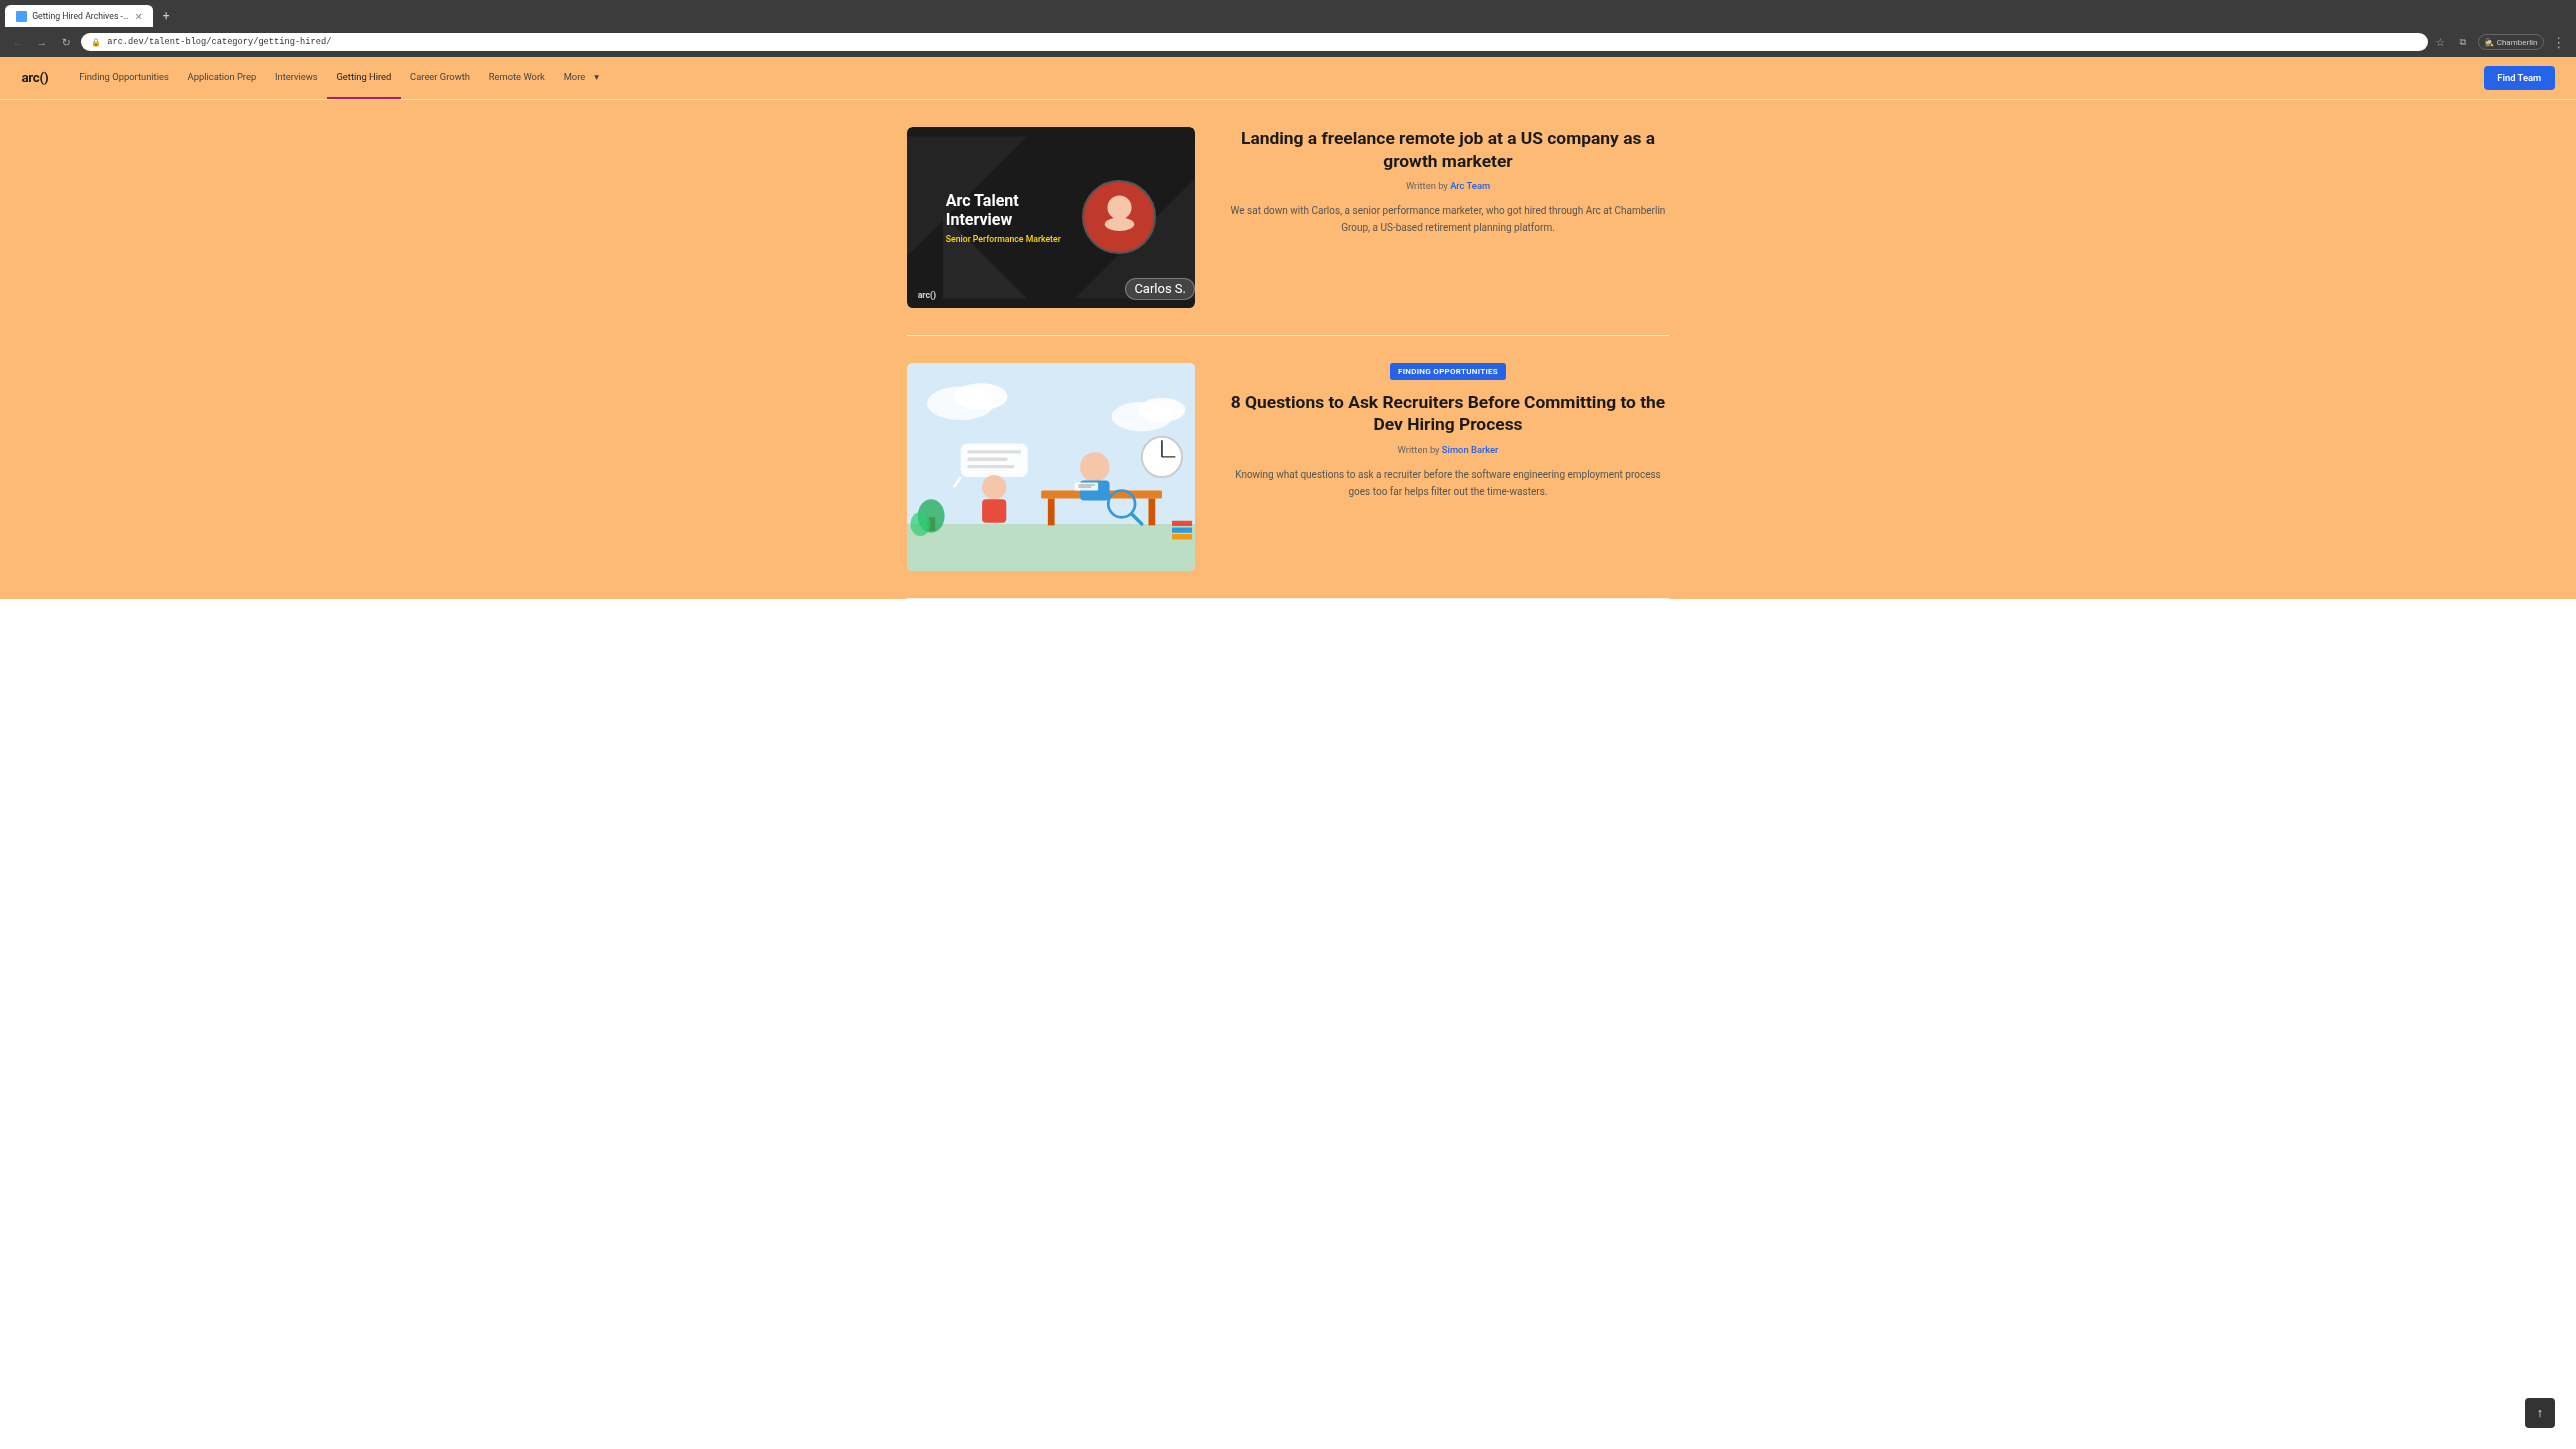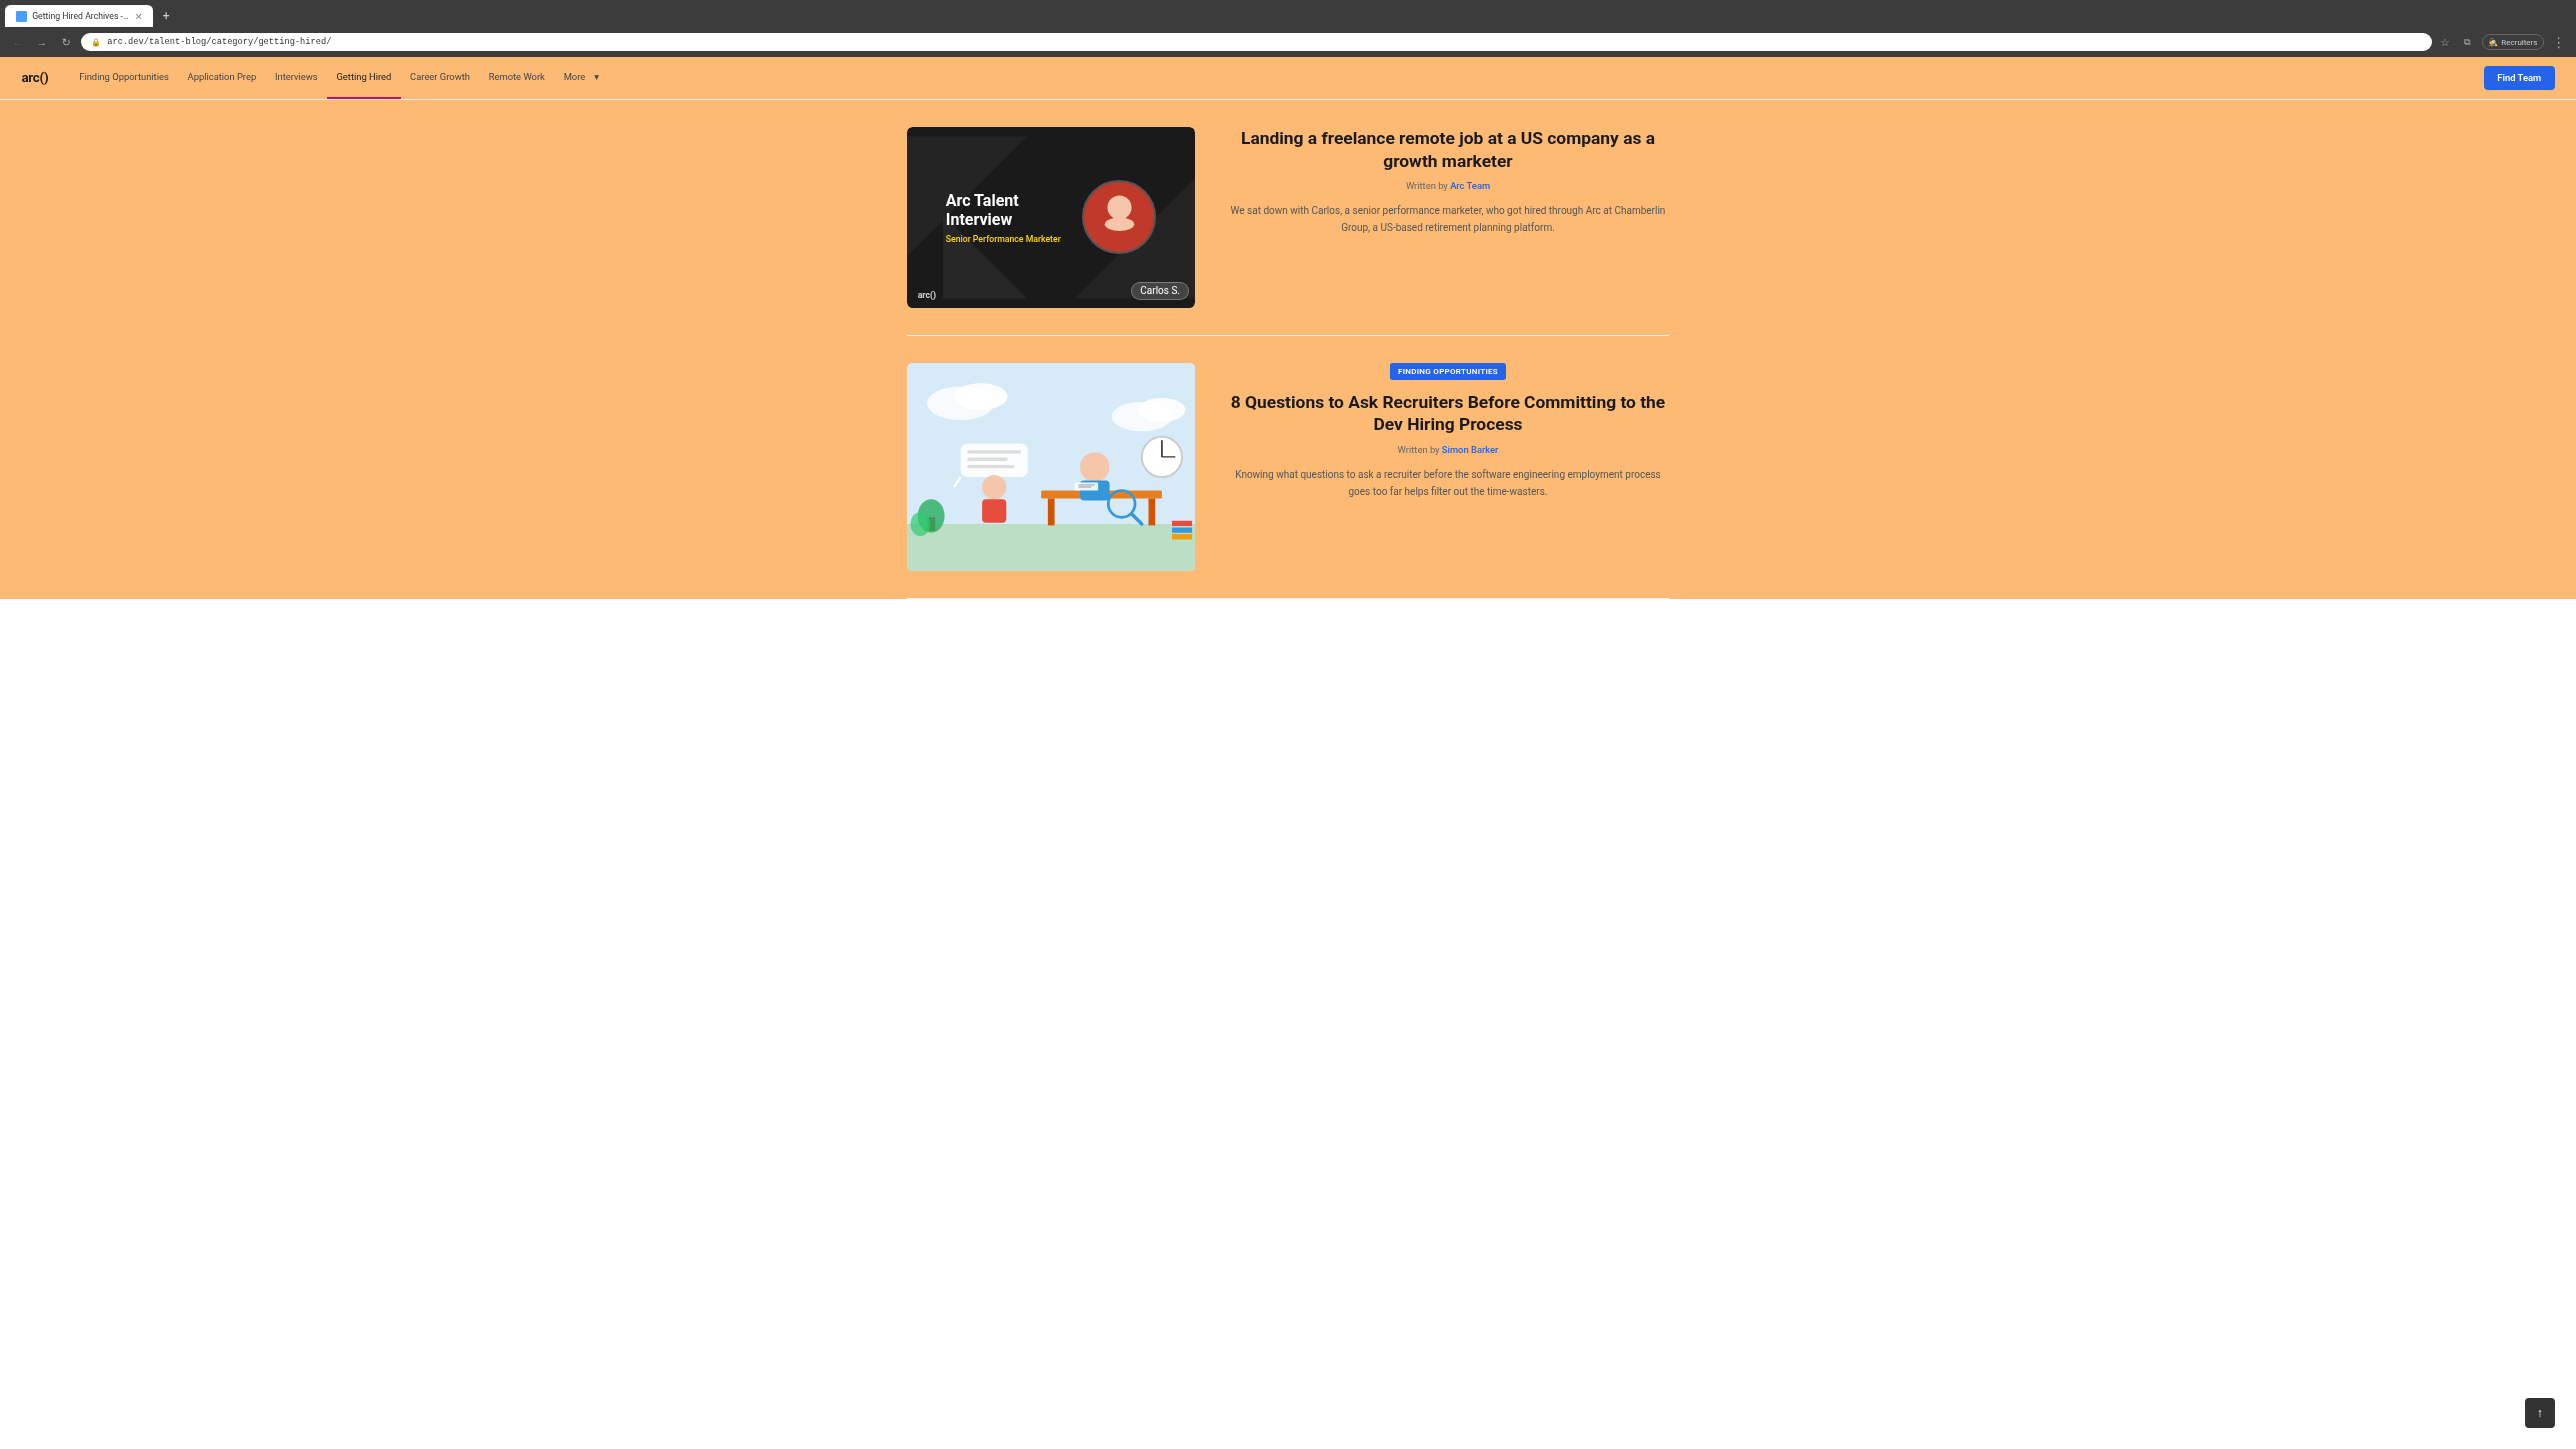--- a/index.html
+++ b/index.html
@@ -47,21 +47,21 @@
 
     
     .arc-talent-img { background: #1a1a1a; width: 100%; height: 181px; display: flex; align-items: center; justify-content: center; position: relative; overflow: hidden; border-radius: 5.4px; }
     .arc-talent-bg-shapes { position: absolute; top: 0; left: 0; width: 100%; height: 100%; }
     .arc-talent-content { display: flex; align-items: center; gap: 21.5px; z-index: 1; padding: 16px; }
     .arc-talent-text { color: #fff; }
     .arc-talent-title { font-size: 16px; font-weight: 700; line-height: 1.2; margin-bottom: 5.4px; }
     .arc-talent-subtitle { color: #ffd700; font-size: 8.7px; font-weight: 500; }
     .arc-talent-avatar { width: 74px; height: 74px; border-radius: 50%; background: #c0392b; border: 2.7px solid #555; overflow: hidden; display: flex; align-items: center; justify-content: center; flex-shrink: 0; }
     .arc-logo-bottom { position: absolute; bottom: 8px; left: 10.7px; color: #fff; font-size: 8.7px; font-weight: 700; opacity: 0.8; }
-    .carlos-badge { position: absolute; bottom: 8px; right: 6px; background: rgba(255,255,255,0.15); border: 0.7px solid rgba(255,255,255,0.3); color: #fff; padding: 2.7px 8px; border-radius: 13.4px; font-size: 10px; }
+    .carlos-badge { position: absolute; bottom: 8px; right: 0; background: rgba(255,255,255,0.15); border: 0.7px solid rgba(255,255,255,0.3); color: #fff; padding: 2.7px 8px; border-radius: 13.4px; font-size: 13px; }
 
     
     .illustration-img { background: #e8f4fd; width: 322px; height: 208px; border-radius: 5.4px; display: flex; align-items: center; justify-content: center; position: relative; overflow: hidden; }
 
     .article-body { flex: 1; text-align: center; }
     .article-category-tag { display: inline-block; background: #2563eb; color: #fff; padding: 4px 8px; border-radius: 2.7px; font-size: 8px; font-weight: 600; text-transform: uppercase; letter-spacing: 0.3px; margin-bottom: 10.7px; }
     .article-title { font-size: 17.4px; font-weight: 700; line-height: 1.3; color: #1a1a1a; margin-bottom: 8px; }
     .article-author { font-size: 9.4px; color: #666; margin-bottom: 10.7px; }
     .article-author-link { color: #2563eb; text-decoration: none; font-weight: 500; }
     .article-excerpt { font-size: 10px; color: #555; line-height: 1.7; }
@@ -87,21 +87,21 @@
     <div class="browser-nav-btn">↻</div>
     <div class="browser-address-bar">
       <span class="browser-address-icon">🔒</span>
       <span class="browser-address-text">arc.dev/talent-blog/category/getting-hired/</span>
     </div>
     <div class="browser-bookmark-btn">☆</div>
     <div class="browser-extensions">
       <div class="browser-ext-btn">⧉</div>
       <div class="browser-incognito">
         <span>🕵</span>
-        <span>Recruiters</span>
+        <span>Chamberlin</span>
       </div>
       <div class="browser-menu-btn">⋮</div>
     </div>
   </div>
 </div>
 
 <div class="website">
 
   <nav class="nav">
     <div class="nav-logo">arc()</div>

